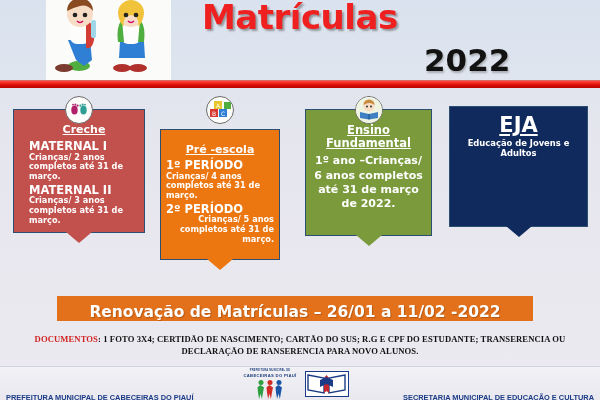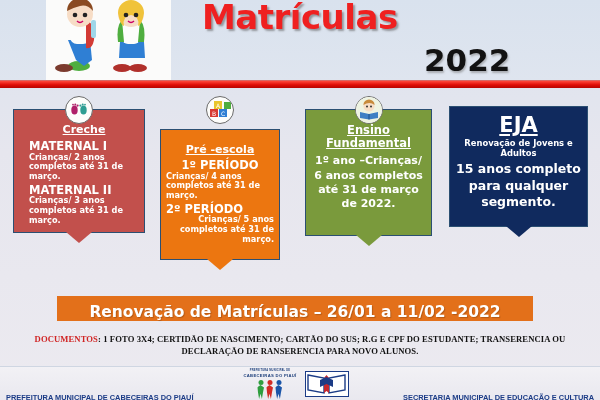--- a/index.html
+++ b/index.html
@@ -228,21 +228,21 @@
           <rect x="12" y="12" width="8" height="8" fill="#2f7fd4"></rect>
           <text x="16" y="18.5" font-size="6" fill="#fff" text-anchor="middle" font-family="DejaVu Sans">C</text>
           <rect x="7" y="4" width="8" height="8" fill="#e9c62e"></rect>
           <text x="11" y="10.5" font-size="6" fill="#fff" text-anchor="middle" font-family="DejaVu Sans">A</text>
           <rect x="17" y="5" width="7" height="7" fill="#4fae3f"></rect>
         </svg>
       </div>
       <div class="card c-pre" style="width:120px; height:131px;margin-top:20px;">
         <div class="tab"></div>
         <div class="card-title" style="font-size:11px; margin-top:10px;">Pré -escola</div>
-        <div class="sub-head" style="font-size:11.5px; text-align:center; margin-top:2px;">1º PERÍODO</div>
+        <div class="sub-head" style="font-size:11.5px; text-align:left; margin-top:2px;">1º PERÍODO</div>
         <div class="sub-body" style="font-size:8.2px; text-align:left;">Crianças/ 4 anos completos até 31 de março.</div>
         <div class="sub-head" style="font-size:11.5px; text-align:left; margin-top:2px;">2º PERÍODO</div>
         <div class="sub-body" style="font-size:8.2px; text-align:right;">Crianças/ 5 anos completos até 31 de março.</div>
       </div>
     </div>
 
     <div class="card-wrap" style="left:305px; width:127px;">
       <div class="badge">
         <svg width="26" height="26" viewBox="0 0 26 26">
           <rect x="0" y="0" width="26" height="26" fill="#eef3e2"></rect>
@@ -258,22 +258,21 @@
         <div class="tab"></div>
         <div class="card-title" style="font-size:11.5px; margin-top:10px;">Ensino Fundamental</div>
         <div class="sub-body" style="font-size:11px; margin-top:4px; line-height:1.3;">1º ano –Crianças/ 6 anos completos até 31 de março de 2022.</div>
       </div>
     </div>
 
     <div class="card-wrap" style="left:449px; width:139px;">
       <div class="card c-eja" style="width:139px; height:121px; top:10px;">
         <div class="tab"></div>
         <div class="card-title" style="font-size:21px; margin-top:2px;">EJA</div>
-        <div class="sub-body" style="font-size:8.4px; margin-top:1px; line-height:1.2;">Renovação de Jovens e Adultos</div>
-        <div class="sub-body" style="font-size:12.5px; margin-top:3px; line-height:1.32;">15 anos completo para qualquer segmento.</div>
+        <div class="sub-body" style="font-size:8.4px; margin-top:1px; line-height:1.2;">Educação de Jovens e Adultos</div>
       </div>
     </div>
 
   </div>
 
   <div class="banner-orange">
     <span>Renovação de Matrículas – 26/01 a 11/02 -2022</span>
   </div>
 
   <div class="docs">

